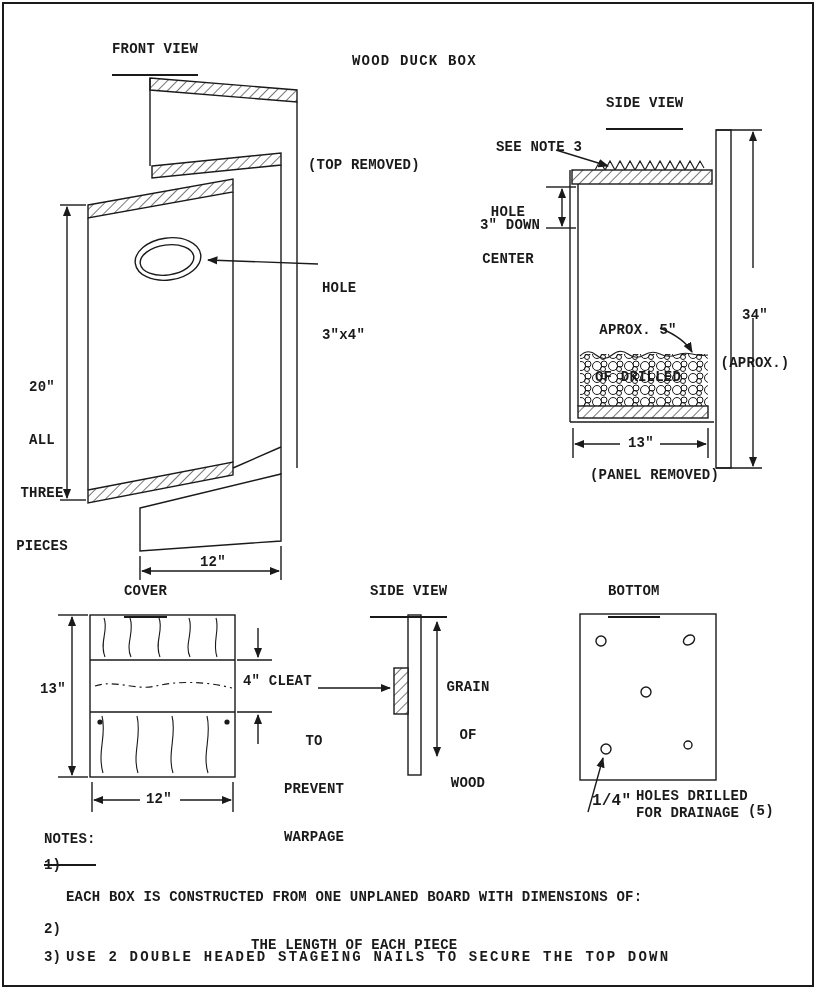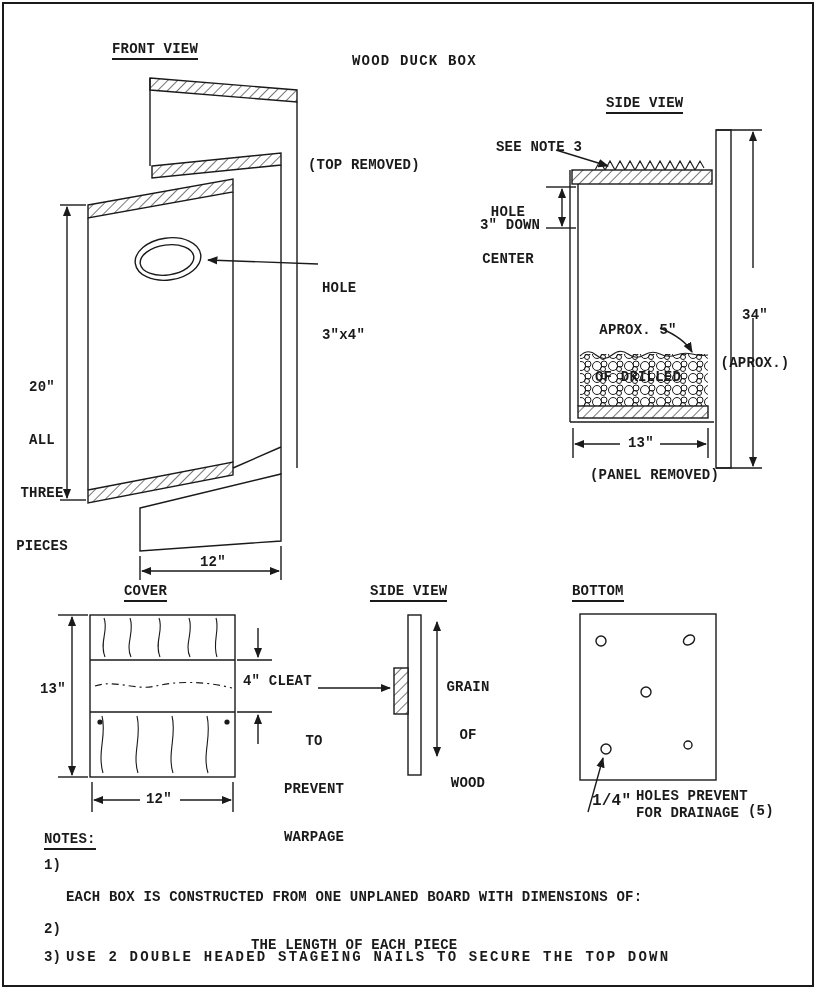--- a/index.html
+++ b/index.html
@@ -10,21 +10,21 @@
     font-family:"Liberation Mono", monospace;
     color:var(--ink,#1a1a1a);
     overflow:hidden;
   }
   .frame { position:absolute; inset:2px; border:2px solid var(--ink,#1a1a1a); pointer-events:none; }
   #drawing { position:absolute; left:0; top:0; color:var(--ink,#1a1a1a); }
   .lbl {
     position:absolute; font-size:14px; font-weight:700;
     white-space:pre; line-height:15px; letter-spacing:0.2px;
   }
-  .u { border-bottom:2px solid var(--ink,#1a1a1a); padding-bottom:1px; }
+  .u { border-bottom:2px solid var(--ink,#1a1a1a); padding-bottom:17px; }
   .title { letter-spacing:1.2px; }
   .stack { text-align:center; }
   .stack span { display:block; }
   .lh23 span { line-height:23px; }
   .lh17 span { line-height:17px; }
   .lh18 span { line-height:18px; }
   .bgw { background:var(--paper,#ffffff); padding:0 2px; }
   .fraction { font-size:16px; }
   .notes-line { display:block; line-height:18px;text-align:center; }
   .spread { letter-spacing:2.2px; }
@@ -216,23 +216,23 @@
   </div>
   <div class="lbl bgw" style="left:144px; top:792px;">12"</div>
 
   <div class="lbl u" style="left:370px; top:584px;">SIDE VIEW</div>
   <div class="lbl stack lh18" style="left:440px; top:648px; width:56px;">
     <span>GRAIN</span>
     <span>OF</span>
     <span>WOOD</span>
   </div>
 
-  <div class="lbl u" style="left:572px; top:584px;">BOTTOM</div>
+  <div class="lbl u" style="left:608px; top:584px;">BOTTOM</div>
   <div class="lbl fraction" style="left:592px; top:794px;">1/4"</div>
-  <div class="lbl" style="left:636px; top:789px;">HOLES PREVENT</div>
+  <div class="lbl" style="left:636px; top:789px;">HOLES DRILLED</div>
   <div class="lbl" style="left:636px; top:806px;">FOR DRAINAGE</div>
   <div class="lbl" style="left:748px; top:804px;">(5)</div>
 
   <div class="lbl u" style="left:44px; top:832px;">NOTES:</div>
   <div class="lbl" style="left:44px; top:858px;">1)</div>
   <div class="lbl" style="left:66px; top:858px;">
     <span class="notes-line">EACH BOX IS CONSTRUCTED FROM ONE UNPLANED BOARD WITH DIMENSIONS OF:</span>
     <span class="notes-line">THE LENGTH OF EACH PIECE</span>
   </div>
   <div class="lbl" style="left:44px; top:922px;">2)</div>

